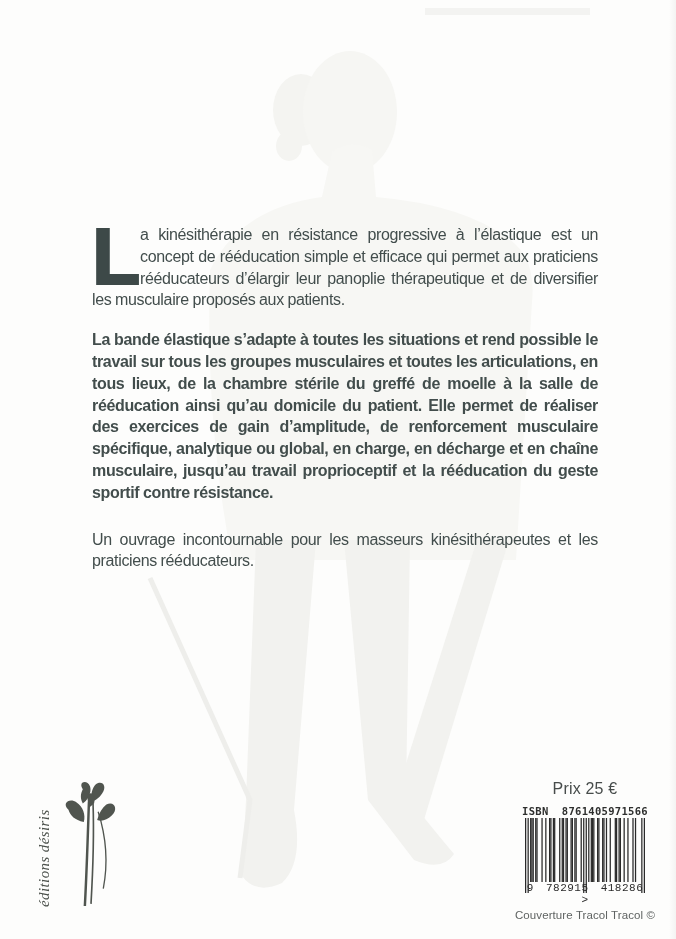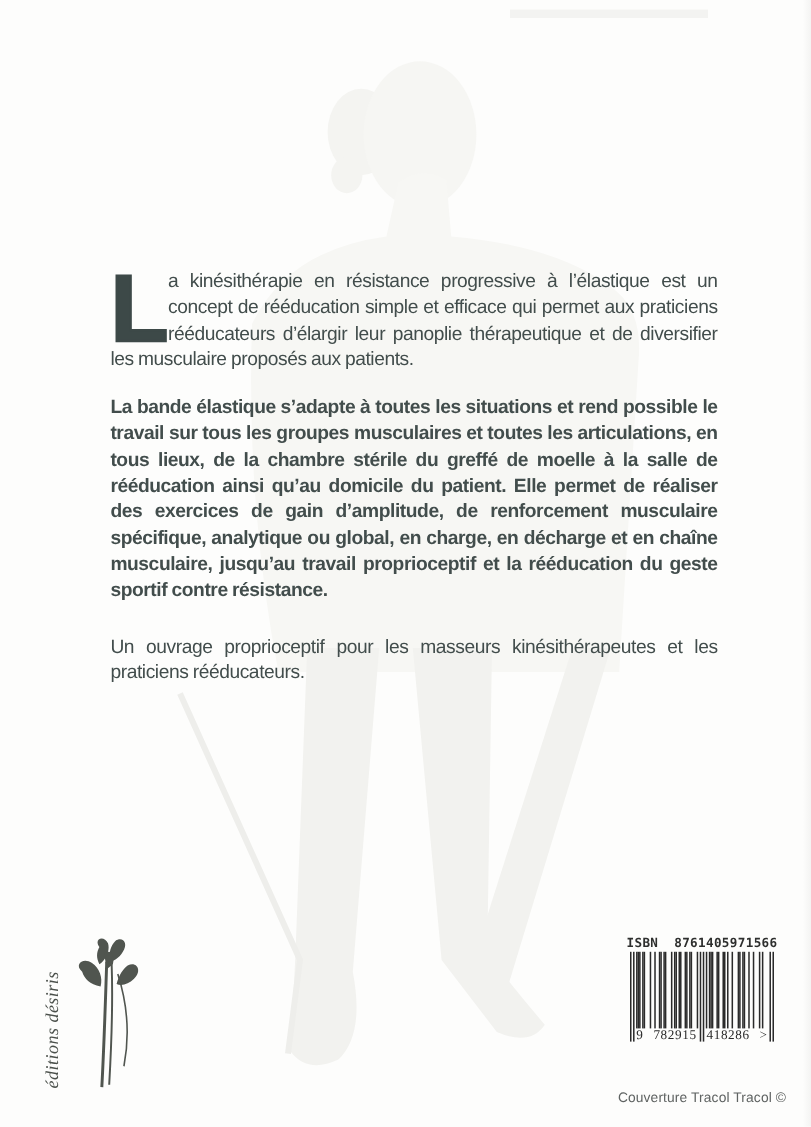--- a/index.html
+++ b/index.html
@@ -48,21 +48,21 @@
   .commerce{position:absolute;left:504px;top:780px;width:162px;z-index:2;text-align:center;}
   .price{font-size:16px;color:#474c4b;letter-spacing:0.2px;margin-bottom:7px;}
   .isbn-label{
     font-family:"DejaVu Sans Mono","Liberation Mono",monospace;
     font-weight:bold;font-size:10.5px;color:#2e2f2e;
     white-space:pre;letter-spacing:0.3px;margin-bottom:1px;
   }
   .barcode-wrap{width:120px;margin:0 auto;position:relative;}
   .barcode-wrap svg{display:block;width:120px;height:76px;}
   .barcode-digits{
-    font-family:Liberation Serif, serif;
+    font-family:Liberation Mono, monospace;
     font-size:11px;color:#2a2a2a;margin-top:-12px;position:relative;
     word-spacing:5px;letter-spacing:0.5px;background:transparent;
   }
   .credit{
     position:absolute;left:500px;top:909px;width:170px;z-index:2;
     text-align:center;font-size:11.5px;color:#5f6362;letter-spacing:0.1px;
   }
 </style>
 </head>
 <body>
@@ -90,21 +90,21 @@
       </g>
       <path d="M150,578 L250,800 L240,878" fill="none" stroke="#eeeeeb" stroke-width="5"></path>
     </g>
   </svg>
 
   <div class="edge-shade"></div>
 
   <div class="text-block">
     <p><span class="dropcap">L</span><span>a kinésithérapie en résistance progressive à l’élastique est un concept de rééducation simple et efficace qui permet aux praticiens rééducateurs d’élargir leur panoplie thérapeutique et de diversifier les musculaire proposés aux patients.</span></p>
     <p class="p2">La bande élastique s’adapte à toutes les situations et rend possible le travail sur tous les groupes musculaires et toutes les articulations, en tous lieux, de la chambre stérile du greffé de moelle à la salle de rééducation ainsi qu’au domicile du patient. Elle permet de réaliser des exercices de gain d’amplitude, de renforcement musculaire spécifique, analytique ou global, en charge, en décharge et en chaîne musculaire, jusqu’au travail proprioceptif et la rééducation du geste sportif contre résistance.</p>
-    <p class="p3">Un ouvrage proprioceptif pour les masseurs kinésithérapeutes et les praticiens rééducateurs.</p>
+    <p class="p3">Un ouvrage incontournable pour les masseurs kinésithérapeutes et les praticiens rééducateurs.</p>
   </div>
 
   <div class="publisher">
     <span class="publisher-name">éditions désiris</span>
     <svg class="iris" width="66" height="128" viewBox="0 0 60 125" xmlns="http://www.w3.org/2000/svg">
       <g fill="#50554f">
         <path d="M22,9 C17,2 26,-1 29,6 C31,12 27,20 22,23 C19,17 20,13 22,9 Z"></path>
         <path d="M35,4 C41,0 46,6 41,13 C38,18 33,21 30,21 C30,13 31,8 35,4 Z"></path>
         <path d="M8,29 C1,23 9,17 16,22 C22,26 25,34 23,41 C14,39 10,35 8,29 Z"></path>
         <path d="M45,24 C53,20 57,29 50,35 C46,39 40,41 36,39 C38,32 41,27 45,24 Z"></path>
@@ -112,20 +112,21 @@
       </g>
       <g fill="none" stroke="#50554f">
         <path d="M28,21 C27,50 26,86 24,123" stroke-width="2.4"></path>
         <path d="M32,23 C33,52 32,86 30,121" stroke-width="1.6"></path>
         <path d="M37,31 C45,56 47,80 42,106" stroke-width="1.3"></path>
       </g>
     </svg>
   </div>
 
   <div class="commerce">
+    <div class="price">Prix 25 €</div>
     <div class="isbn-label">ISBN  8761405971566</div>
     <div class="barcode-wrap">
       <svg id="barcode-svg" viewBox="0 0 95 76" preserveAspectRatio="none" xmlns="http://www.w3.org/2000/svg">
           <rect x="0" y="0" width="1" height="75" fill="#2a2a2a"></rect>
           <rect x="2" y="0" width="1" height="75" fill="#2a2a2a"></rect>
           <rect x="4" y="0" width="1" height="64" fill="#2a2a2a"></rect>
           <rect x="5" y="0" width="1" height="64" fill="#2a2a2a"></rect>
           <rect x="6" y="0" width="1" height="64" fill="#2a2a2a"></rect>
           <rect x="8" y="0" width="1" height="64" fill="#2a2a2a"></rect>
           <rect x="9" y="0" width="1" height="64" fill="#2a2a2a"></rect>

